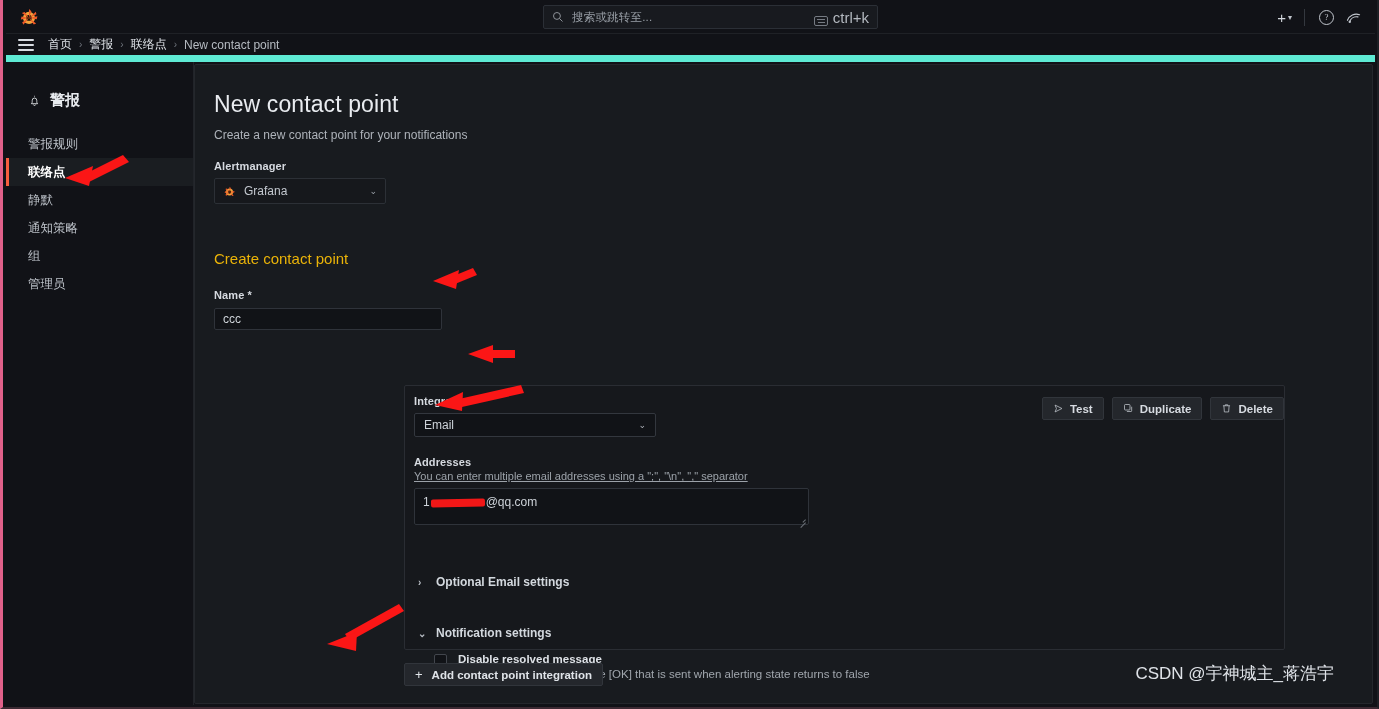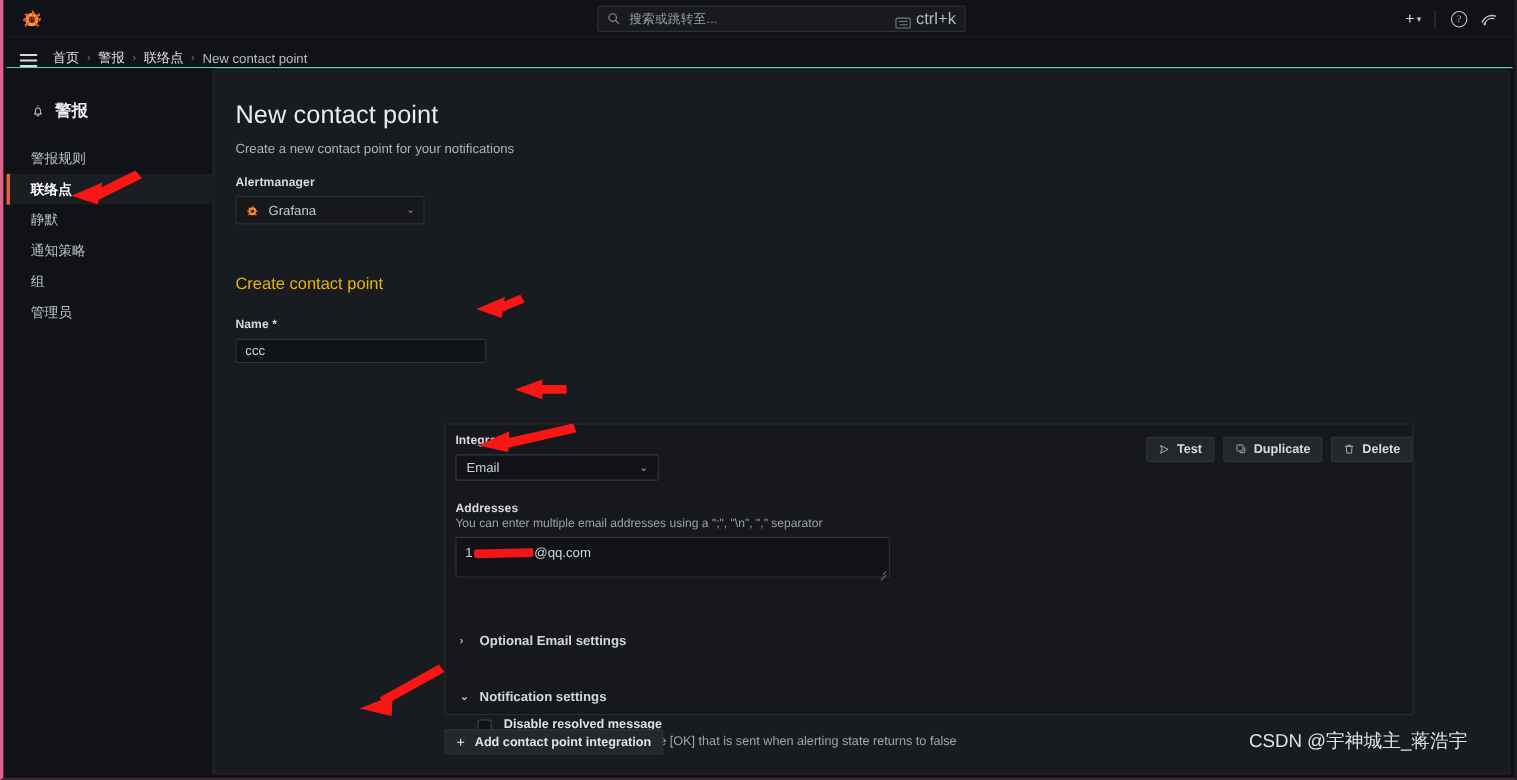--- a/index.html
+++ b/index.html
@@ -79,22 +79,22 @@
   .icon-circle {
     width: 15px; height: 15px; border: 1.3px solid #c2c7ce; border-radius: 50%;
     display:flex; align-items:center; justify-content:center;
     font-size: 9px; color: #c2c7ce; font-family:"Liberation Serif", serif;
   }
 
   
   .crumbbar {
     position: absolute; left: 3px; top: 34px; right: 2px; height: 28px;
     background: #111217;
-    display: flex; align-items: flex-end;
-    border-bottom: 1px solid #5eead4;
+    display: flex; align-items: center;
+    border-bottom: 7px solid #5eead4;
   }
   .burger {
     width: 16px; height: 12px; margin-left: 12px; margin-right: 14px;
     display: flex; flex-direction: column; justify-content: space-between;
     flex: none;
   }
   .burger i { display:block; height: 2px; background:#d8dce2; border-radius:1px; }
   .crumbs { display: flex; align-items: center; gap: 7px; font-size: 12px; }
   .crumb { color: #dfe3e8; }
   .crumb.last { color: #b6bbc2; }
@@ -171,40 +171,40 @@
 
   
   .integration-card {
     position: absolute; left: 209px; top: 320px; width: 881px; height: 265px;
     background: #16181c;
     border: 1px solid #2a2d33;
     border-radius: 2px;
   }
   .int-inner { padding: 9px 11px 0 9px; position: relative; height: 100%; }
   .int-select {
-    margin-top: 6px; width: 185px; height: 24px;
+    margin-top: 6px; width: 242px; height: 24px;
     background: #111317; border: 1px solid #33373e; border-radius: 2px;
     display: flex; align-items: center; padding: 0 9px;
     color: #cdd2d8; font-size: 12px;
   }
   .int-chev { margin-left: auto; color: #aeb3ba; font-size: 9px; }
 
   .btn-row {
     position: absolute; right: 0px; top: 11px; display: flex; gap: 8px;
   }
   .gbtn {
     height: 23px; padding: 0 10px; border-radius: 2px;
     background: #24272c; border: 1px solid #31353b;
     color: #d7dbe1; font-size: 11.5px; font-weight: 700;
     display: flex; align-items: center; gap: 6px;
   }
   .gbtn .gi { font-size: 11px; color: #c3c8cf; display:flex; align-items:center; }
 
   .addr-block { margin-top: 19px; }
-  .addr-help { margin-top: 2px; color: #9ca2a9; font-size: 11px; }
+  .addr-help { margin-top: 2px; color: #9ca2a9; font-size: 11px; text-decoration: underline; }
   .addr-area {
     margin-top: 6px; width: 395px; height: 37px;
     background: #111317; border: 1px solid #2f333a; border-radius: 2px;
     color: #cdd2d8; font-size: 12px; padding: 6px 8px;
     position: relative;
   }
   .addr-area .redact {
     position: absolute; left: 16px; top: 10px;
     width: 54px; height: 8px; background: #f21717; border-radius: 2px;
     transform: rotate(-1.2deg);

